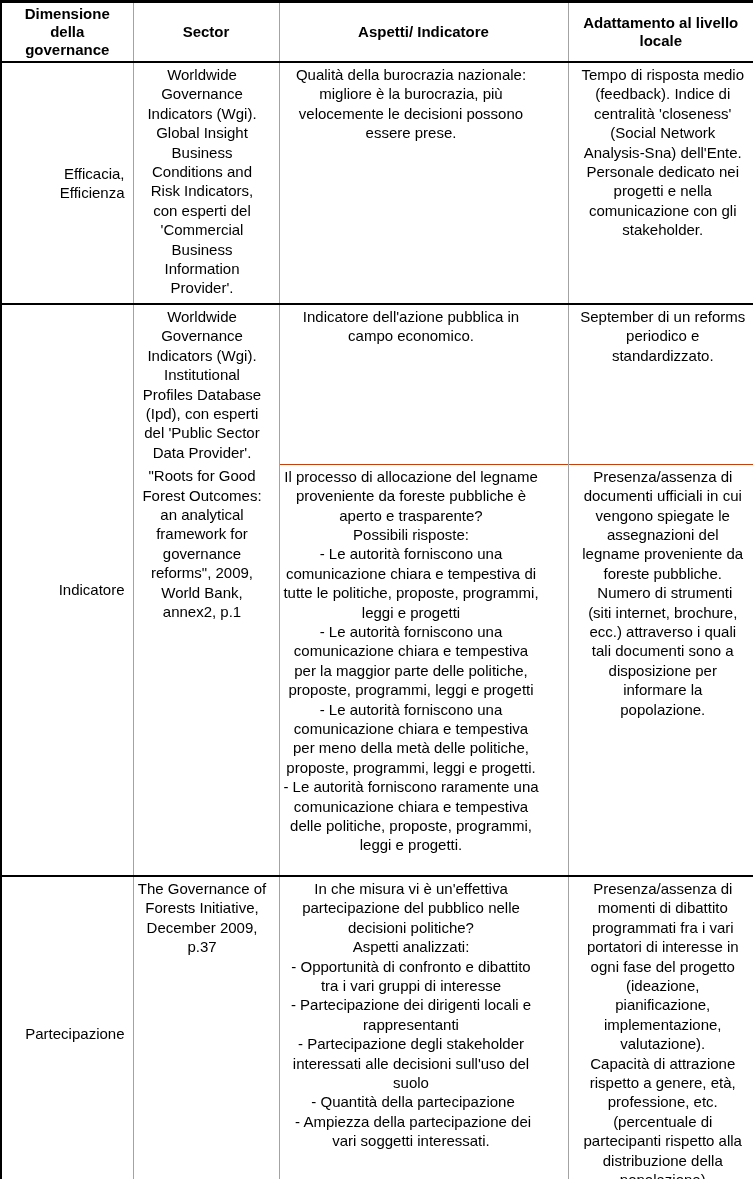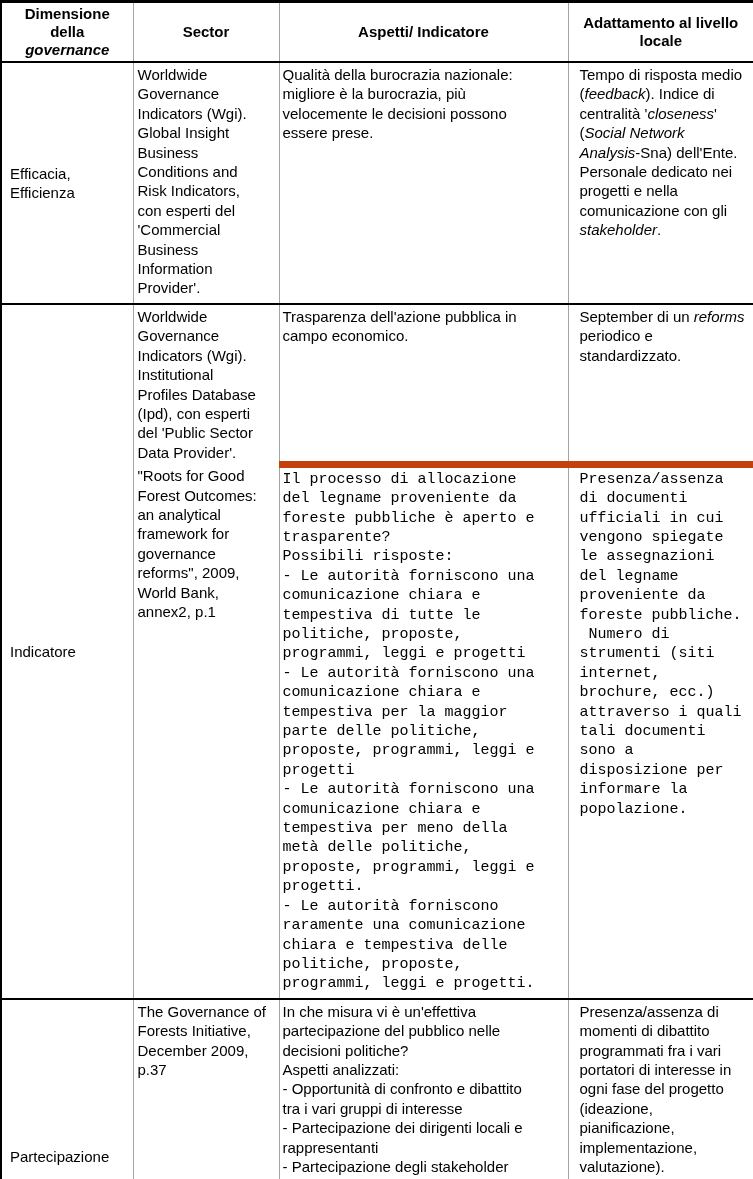--- a/index.html
+++ b/index.html
@@ -24,46 +24,46 @@
     text-align:center;
     vertical-align:middle;
     line-height:18px;
     padding:2px 6px;
     border-bottom:2px solid #000000;
     background:#ffffff;
   }
   th.th-dim{padding:2px 13px;}
   tbody td{
     vertical-align:top;
-    text-align:left;
+    text-align:center;
     line-height:19.4px;
     white-space:pre-wrap;
   }
   td.c-dim{
     vertical-align:middle;
-    text-align:left;
+    text-align:right;
     padding:2px 8px;
     white-space:normal;
   }
   td.c-fonte{padding:2px 12px 2px 4px;}
-  td.c-domanda{padding:2px 28px 4px 3px;}
+  td.c-domanda{padding:2px 28px 20px 3px;}
   td.c-adatt{padding:2px 7px 2px 11px;}
   
   .vsep{border-left:1px solid #a3a3a3;}
   
   tr.r1 td, tr.r2a td, tr.r3 td{border-top:2px solid #000000;}
   
-  tr.r2b td.c-domanda, tr.r2b td.c-adatt{border-top:7px solid #c2410c;font-family:Liberation Mono, monospace;}
+  tr.r2b td.c-domanda, tr.r2b td.c-adatt{border-top:1px solid #c2410c;}
   tr.r2b td.c-fonte{border-top:none;}
   tr.hdr{height:58px;}
   tr.r1{height:242px;}
   tr.r2a{height:148px;}
   tr.r2b{height:407px;}
   tr.r3{height:313px;}
-  .it{font-style:italic;}
+  .it{}
 </style>
 </head>
 <body>
 
 <div class="page">
   <table class="gov">
     <colgroup>
       <col style="width:132px">
       <col style="width:146px">
       <col style="width:289px">
@@ -80,21 +80,21 @@
     <tbody>
       <tr class="r1">
         <td class="c-dim">Efficacia, Efficienza</td>
         <td class="c-fonte vsep"><span>Worldwide Governance Indicators (Wgi). Global Insight Business Conditions and Risk Indicators, con esperti del 'Commercial Business Information Provider'.</span></td>
         <td class="c-domanda vsep"><span>Qualità della burocrazia nazionale: migliore è la burocrazia, più velocemente le decisioni possono essere prese.</span></td>
         <td class="c-adatt vsep"><span>Tempo di risposta medio (</span><span class="it">feedback</span><span>). Indice di centralità '</span><span class="it">closeness</span><span>' (</span><span class="it">Social Network Analysis</span><span>-Sna) dell'Ente. Personale dedicato nei progetti e nella comunicazione con gli </span><span class="it">stakeholder</span><span>.</span></td>
       </tr>
       <tr class="r2a">
         <td class="c-dim" rowspan="2">Indicatore</td>
         <td class="c-fonte vsep"><span>Worldwide Governance Indicators (Wgi). Institutional Profiles Database (Ipd), con esperti del 'Public Sector Data Provider'.</span></td>
-        <td class="c-domanda vsep"><span>Trasparenza dell'azione pubblica in campo economico.</span></td>
+        <td class="c-domanda vsep"><span>Indicatore dell'azione pubblica in campo economico.</span></td>
         <td class="c-adatt vsep"><span>September di un </span><span class="it">reforms</span><span> periodico e standardizzato.</span></td>
       </tr>
       <tr class="r2b">
         <td class="c-fonte vsep"><span>"Roots for Good Forest Outcomes: an analytical framework for governance reforms", 2009, World Bank, annex2, p.1</span></td>
         <td class="c-domanda vsep"><span>Il processo di allocazione del legname proveniente da foreste pubbliche è aperto e trasparente?
 Possibili risposte:
 - Le autorità forniscono una comunicazione chiara e tempestiva di tutte le politiche, proposte, programmi, leggi e progetti
 - Le autorità forniscono una comunicazione chiara e tempestiva per la maggior parte delle politiche, proposte, programmi, leggi e progetti
 - Le autorità forniscono una comunicazione chiara e tempestiva per meno della metà delle politiche, proposte, programmi, leggi e progetti.
 - Le autorità forniscono raramente una comunicazione chiara e tempestiva delle politiche, proposte, programmi, leggi e progetti.</span></td>

